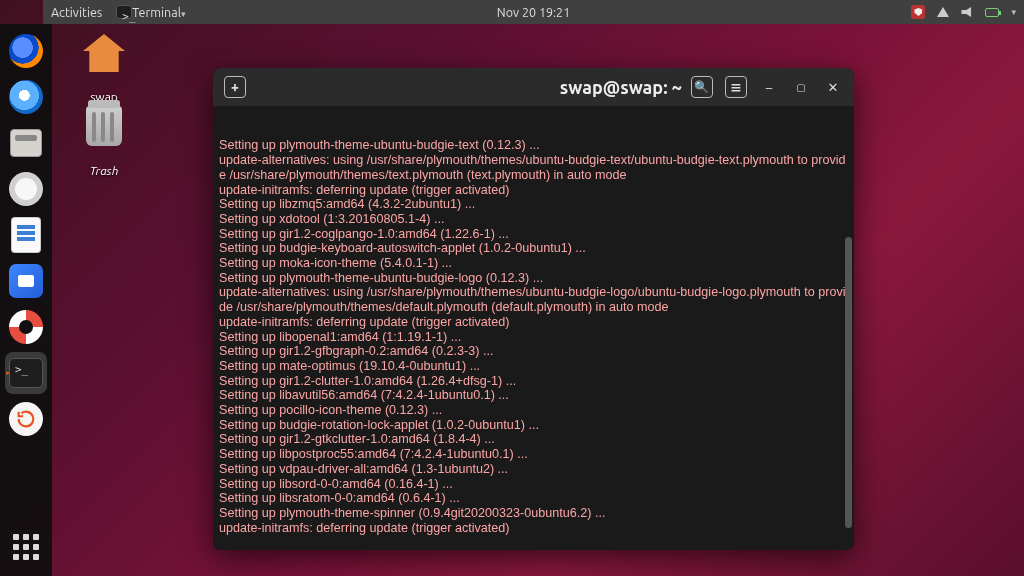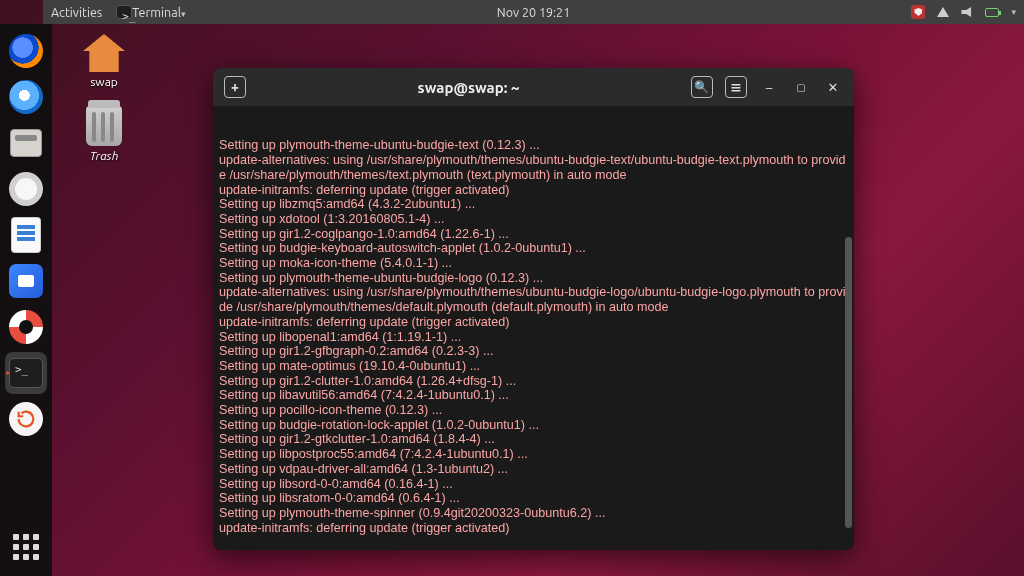--- a/index.html
+++ b/index.html
@@ -39,32 +39,32 @@
   .store-icon { width:34px; height:34px; border-radius:7px; background:linear-gradient(135deg,#3a86ff,#265dd8); position:relative;}
   .store-icon:after{content:"";position:absolute;left:9px;top:11px;width:16px;height:12px;background:#fff;border-radius:2px;}
   .help-icon { width:34px; height:34px; border-radius:50%; background:conic-gradient(#e84e40 0 90deg, #fff 90deg 180deg, #e84e40 180deg 270deg, #fff 270deg 360deg); position:relative;}
   .help-icon:after{content:"";position:absolute;inset:10px;border-radius:50%;background: #111;}
   .term-icon-dock { width:34px; height:30px; background:#1e1e1e; border-radius:5px; border:1px solid #555; position:relative;}
   .term-icon-dock:after{content:">_";position:absolute;top:4px;left:5px;color:#ddd;font-size:11px;font-family:monospace;}
   .upd-icon { width:34px; height:34px; border-radius:50%; background:#f5f5f5; display:flex; align-items:center; justify-content:center;}
   .upd-icon svg { width:22px; height:22px;}
 
   
-  .desk-icon { position:absolute; display:flex; flex-direction:column; align-items:center; gap:3px; width:64px; color:#fff; font-size:12px; text-shadow:0 1px 2px #000;}
+  .desk-icon { position:absolute; display:flex; flex-direction:column; align-items:center; gap:18px; width:64px; color:#fff; font-size:12px; text-shadow:0 1px 2px #000;}
   .desk-icon .home { width:42px; height:38px; background:#e98b3e; clip-path: polygon(50% 0, 100% 45%, 85% 45%, 85% 100%, 15% 100%, 15% 45%, 0 45%);}  
   .trash-can { width:36px; height:40px; background:linear-gradient(#cfcfcf,#a8a8a8); border-radius:4px 4px 6px 6px; position:relative;}
   .trash-can:before{content:"";position:absolute;top:-6px;left:2px;right:2px;height:8px;background:#bbb;border-radius:3px;}
   .trash-can:after{content:"";position:absolute;top:6px;bottom:4px;left:6px;width:4px;background:#888;box-shadow:9px 0 #888, 18px 0 #888;border-radius:2px;}
 
   
   .termwin { position:absolute; left:213px; top:68px; width:641px; height:482px; background:#151515; border-radius:8px; box-shadow:0 8px 30px rgba(0,0,0,.6); display:flex; flex-direction:column; overflow:hidden;}
   .term-header { height:38px; background:#2b2b2b; display:flex; align-items:center; padding:0 8px; gap:6px;}
   .hbtn { width:28px; height:28px; border-radius:5px; display:flex; align-items:center; justify-content:center; color:#ddd;}
   .hsquare { width:22px; height:22px; border:1.6px solid #bbb; border-radius:4px; display:flex; align-items:center; justify-content:center; font-size:14px; font-weight:bold;}
-  .term-title { flex:1; text-align:center; font-size:15px; color:#eee; font-weight:600;}
+  .term-title { flex:1; text-align:right; font-size:18px; color:#eee; font-weight:600;}
   .winctl { width:26px; height:26px; border-radius:50%; display:flex; align-items:center; justify-content:center; font-size:13px;}
   .term-body { flex:1; background:#1a1a1a; padding:3px 6px 2px 6px; font-family:Liberation Sans, sans-serif; font-size:12.6px; line-height:14.7px; color:#fca5a5; white-space:pre-wrap; word-break:break-all; overflow:hidden; position:relative;}
   .term-scroll { position:absolute; right:2px; top:6px; bottom:22px; width:7px;}
   .term-scroll .thumb { position:absolute; left:0; right:0; bottom:0; height:70%; background:#555; border-radius:4px;}
 </style>
 </head>
 <body>
 
 <div class="topbar">
   <div class="left">

